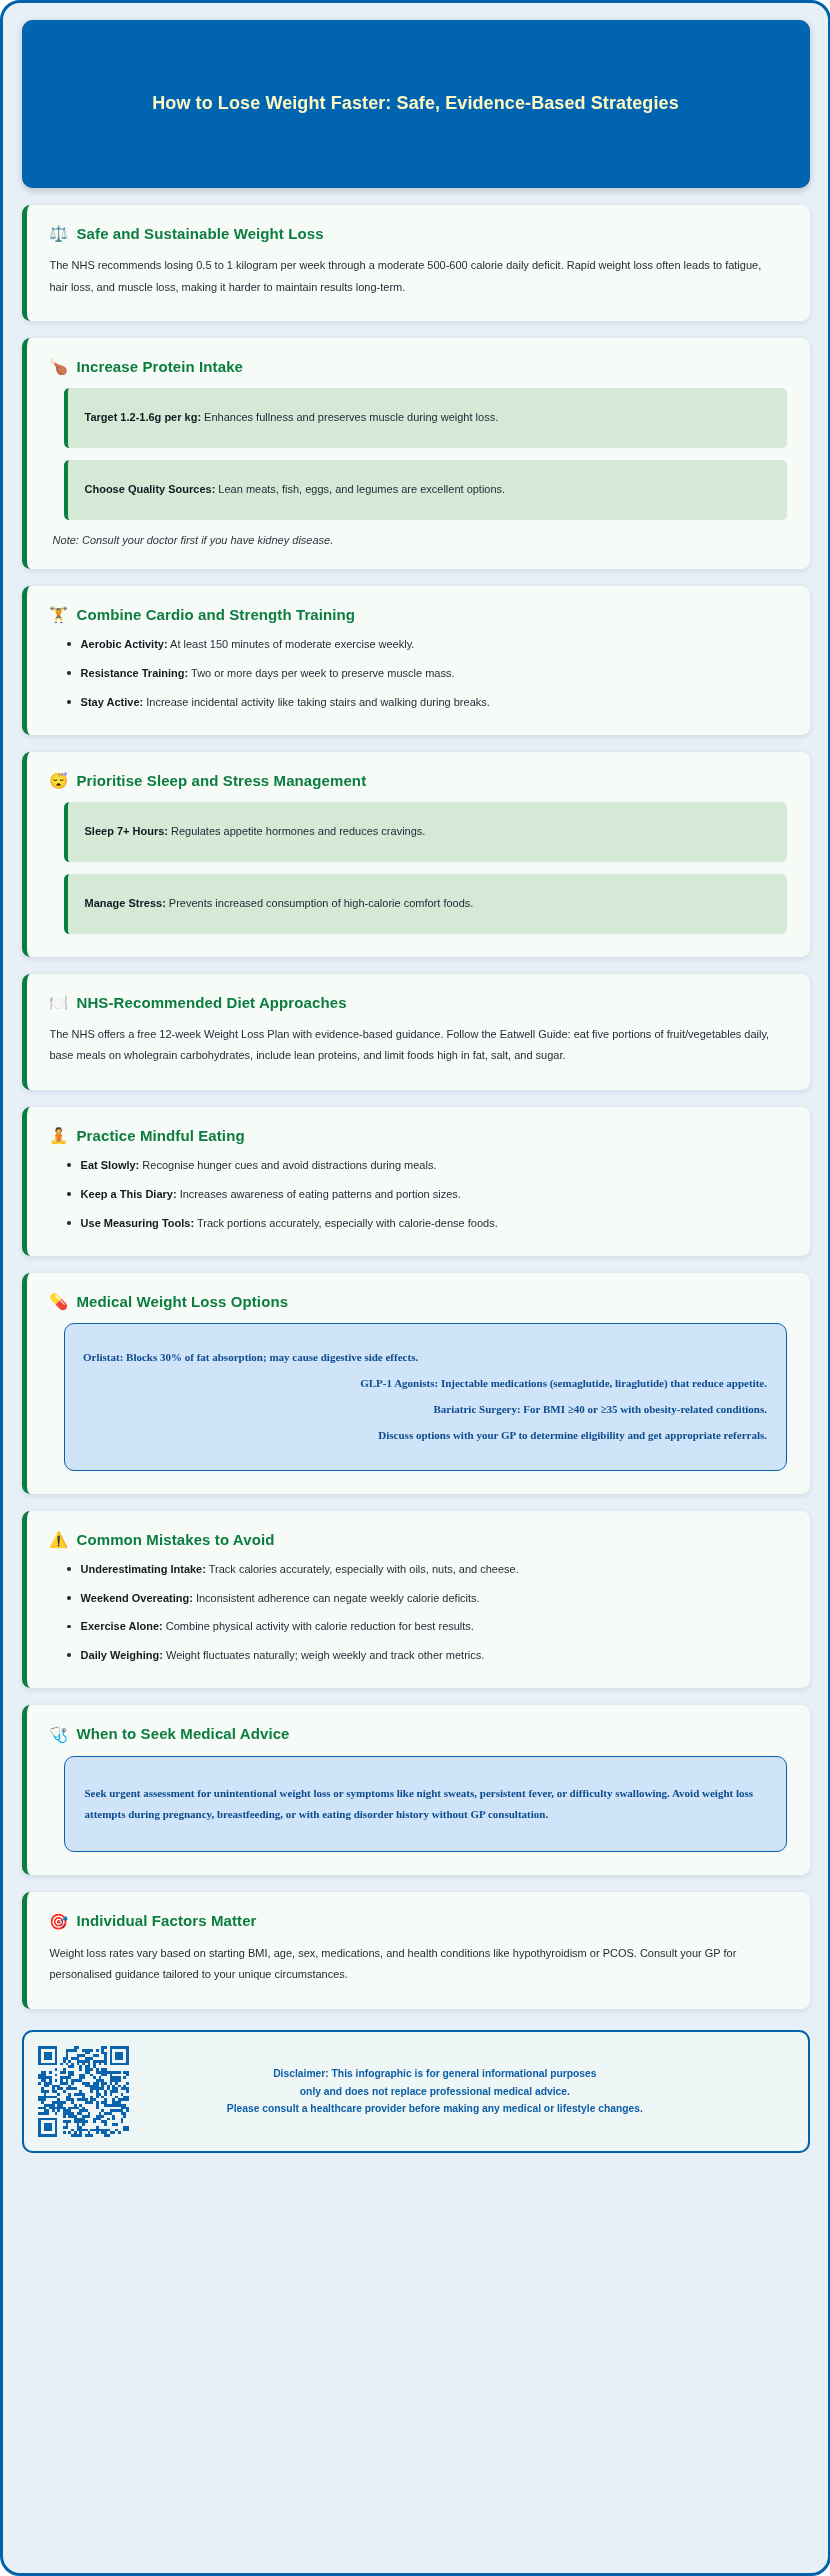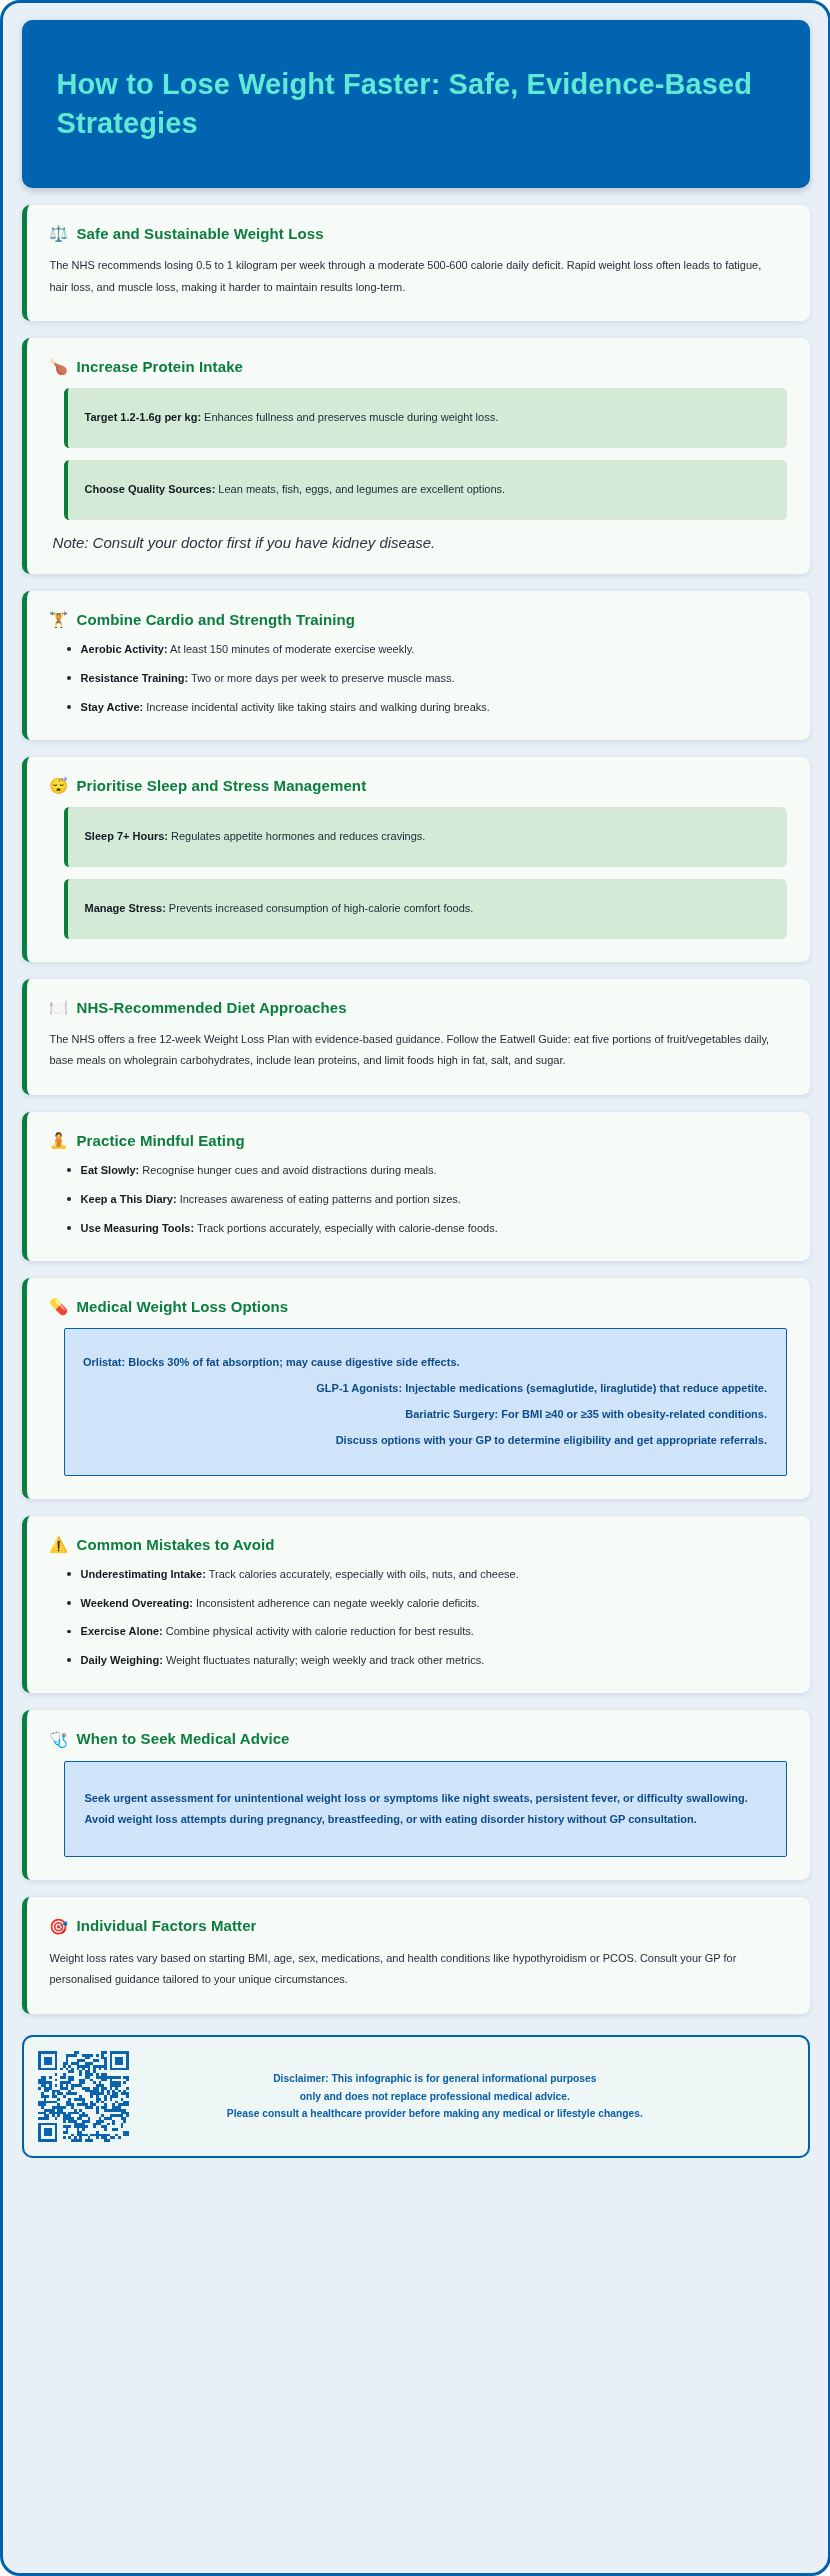--- a/index.html
+++ b/index.html
@@ -32,22 +32,22 @@
     min-height: 168px;
     display: flex;
     align-items: center;
     justify-content: center;
     padding: 23px 35px;
     box-shadow: 0 2.3px 7px rgba(0,0,0,0.18);
     margin-bottom: 17px;
   }
   .header h1 {
     margin: 0;
-    color: #5eead4;
-    font-size: 29px;
+    color: #fef9c3;
+    font-size: 18px;
     line-height: 1.33;
     font-weight: bold;
     text-align: left;
     letter-spacing: 0.1px;
   }
 
   
   .card {
     background: #f7fbf8;
     border-left: 5.4px solid #0b7d3e;
@@ -95,21 +95,21 @@
     font-size: 11px;
     color: #1c2833;
     line-height: 1.6;
   }
   .subbox:last-of-type { margin-bottom: 0; }
   .subbox b { font-weight: bold; color: #121a21; }
 
   .note {
     margin: 14px 0 0 3.1px;
     font-style: italic;
-    font-size: 15px;
+    font-size: 11px;
     color: #283540;
   }
 
   
   ul.bullets {
     margin: 4.6px 0 0 0;
     padding-left: 28px;
     list-style: none;
   }
   ul.bullets li {
@@ -130,27 +130,28 @@
     height: 3.9px;
     border-radius: 50%;
     background: #1c2833;
   }
   ul.bullets li b { font-weight: bold; color: #121a21; }
 
   
   .bluebox {
     background: #cfe3f9;
     border: 1.5px solid #0b5ea8;
-    border-radius: 2px;
+    border-radius: 10px;
     padding: 23px 18.5px;
     margin: 3.1px 0 0 14px;
     color: #0d4c8c;
     font-size: 11px;
     line-height: 1.95;
     font-weight: bold;
+    font-family: Liberation Serif, serif;
   }
   .bluebox .line { display: block; }
   .bluebox .line + .line { margin-top: 4.6px; text-align: right; }
   .bluebox.paragraph { font-weight: bold; padding: 26px 20px; }
 
   
   .footer {
     margin-top: 4.6px;
     margin-bottom: 15.4px;
     border: 2.3px solid #0062ad;

